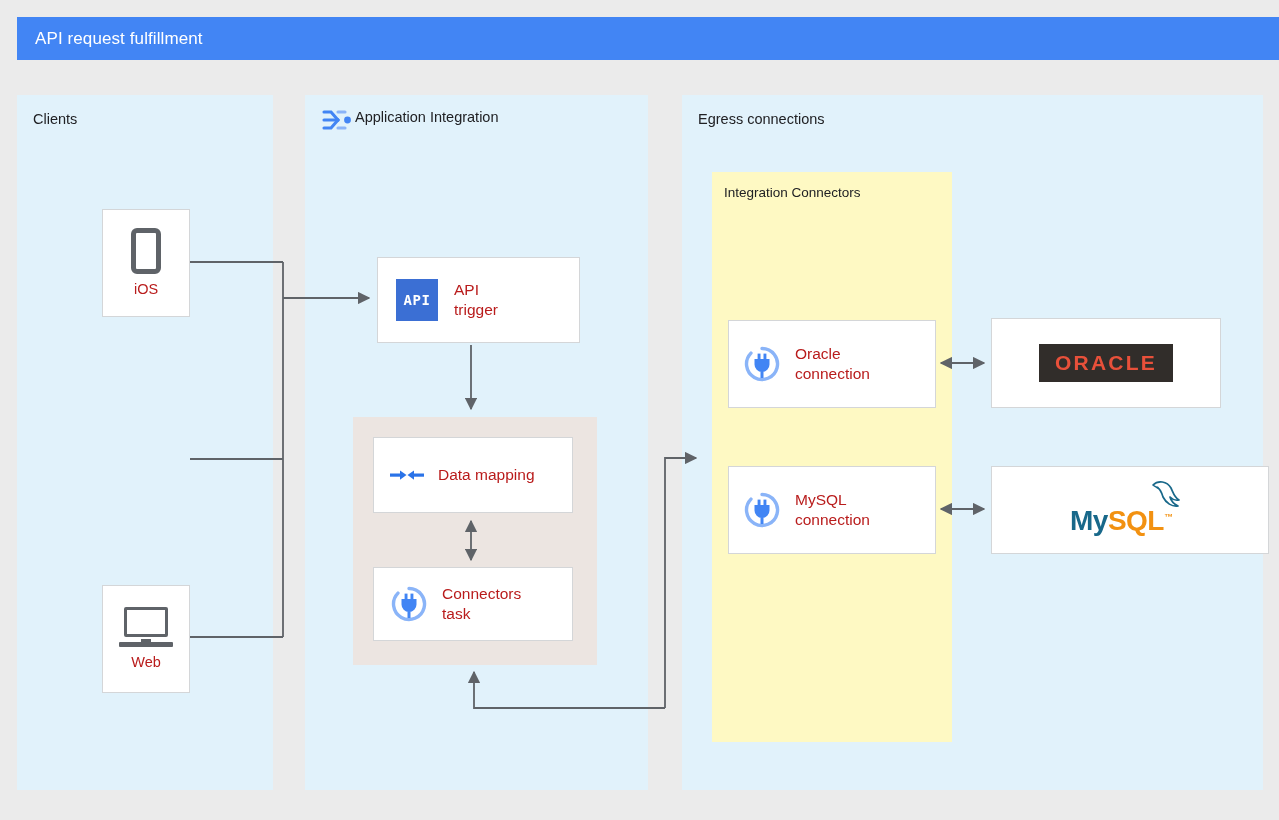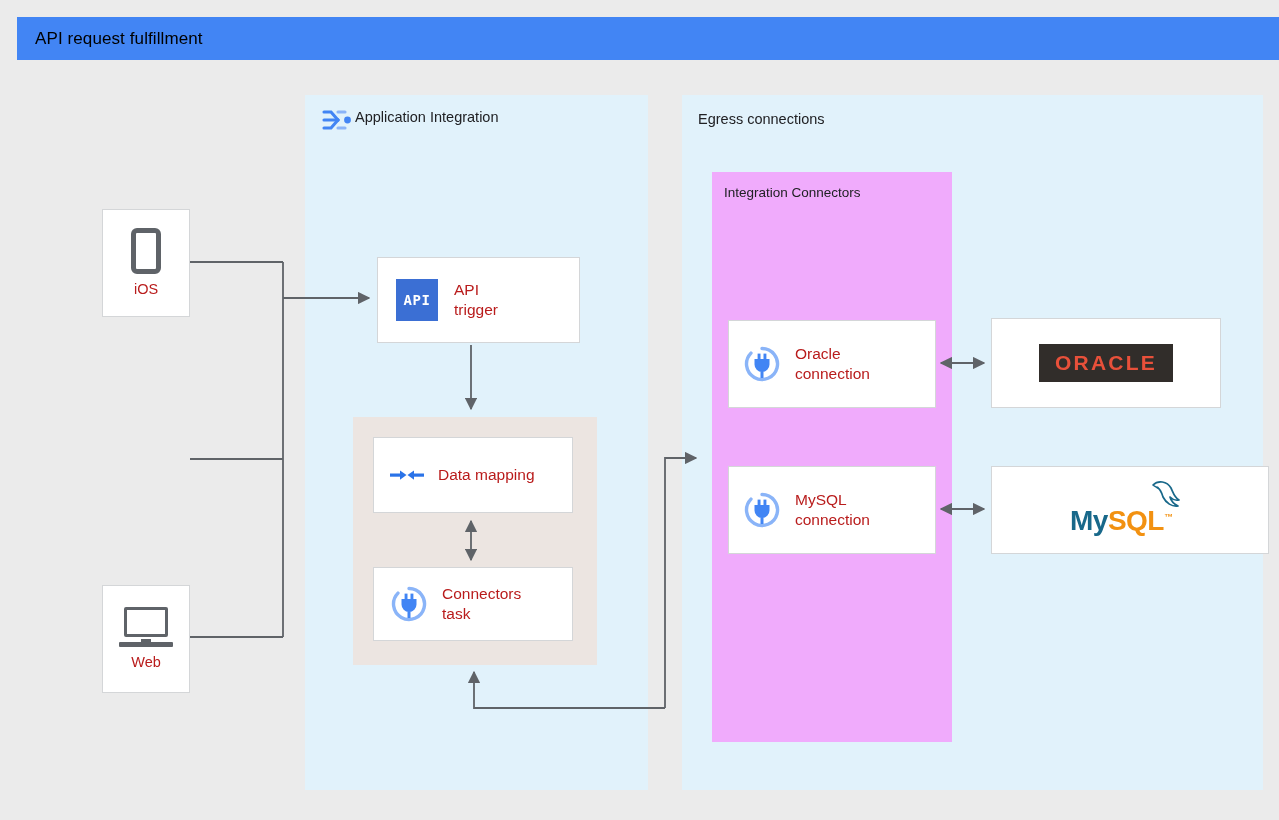--- a/index.html
+++ b/index.html
@@ -12,42 +12,42 @@
   #stage { position: relative; width: 1279px; height: 820px; }
 
   
   .header-bar {
     position: absolute; left: 17px; top: 17px;
     width: 1262px; height: 43px;
     background: #4285f4;
     display: flex; align-items: center;
   }
   .header-title {
-    color: #000000; font-size: 17px; letter-spacing: .1px;
+    color: #ffffff; font-size: 17px; letter-spacing: .1px;
     padding-left: 18px;
   }
 
   
   .panel { position: absolute; background: #e1f2fb; }
   .panel-label {
     position: absolute; left: 16px; top: 16px;
     font-size: 14.5px; color: #202124; white-space: nowrap;
   }
   #panel-clients { left: 17px; top: 95px; width: 256px; height: 695px; }
   #panel-appint  { left: 305px; top: 95px; width: 343px; height: 695px; }
   #panel-egress  { left: 682px; top: 95px; width: 581px; height: 695px; }
 
   #panel-appint .panel-label { left: 50px; top: 14px; }
 
   .app-int-icon { position: absolute; left: 14px; top: 10px; width: 34px; height: 30px; }
 
   
   #panel-connectors {
     position: absolute; left: 712px; top: 172px;
-    width: 240px; height: 570px; background: #f0abfc;
+    width: 240px; height: 570px; background: #fef9c3;
   }
   #panel-connectors .panel-label { left: 12px; top: 13px; font-size: 13.5px; }
 
   
   #group-tasks {
     position: absolute; left: 353px; top: 417px;
     width: 244px; height: 248px; background: #ece5e1;
   }
 
   
@@ -124,20 +124,23 @@
 </style>
 </head>
 <body>
 
 <div id="stage">
 
   <div class="header-bar">
     <span class="header-title">API request fulfillment</span>
   </div>
 
+  <div class="panel" id="panel-clients">
+    <span class="panel-label">Clients</span>
+  </div>
 
   <div class="card client-card" id="card-ios">
     <span class="phone-icon"></span>
     <span class="card-label">iOS</span>
   </div>
 
 
   <div class="card client-card" id="card-web">
     <span class="laptop-icon">
       <span class="screen"></span>

